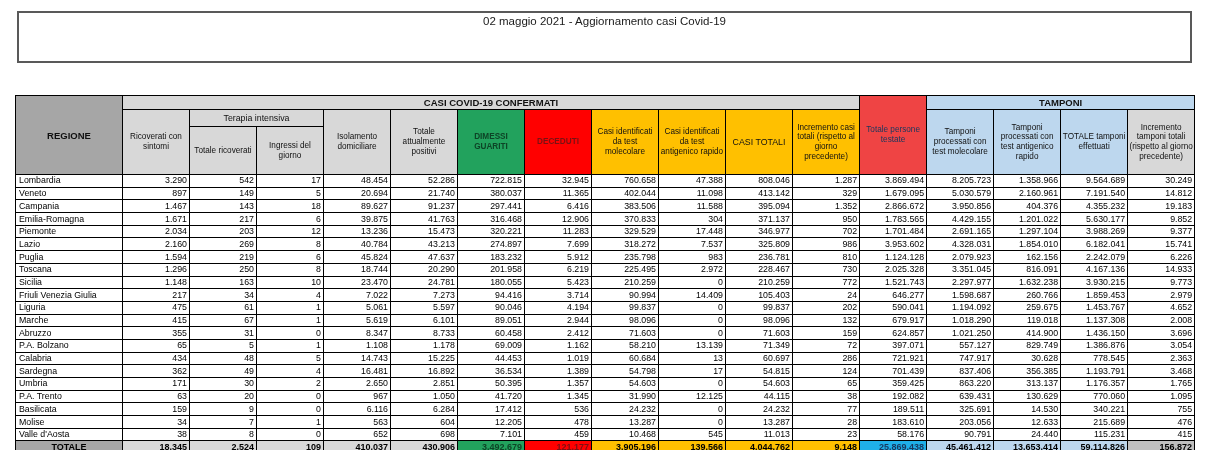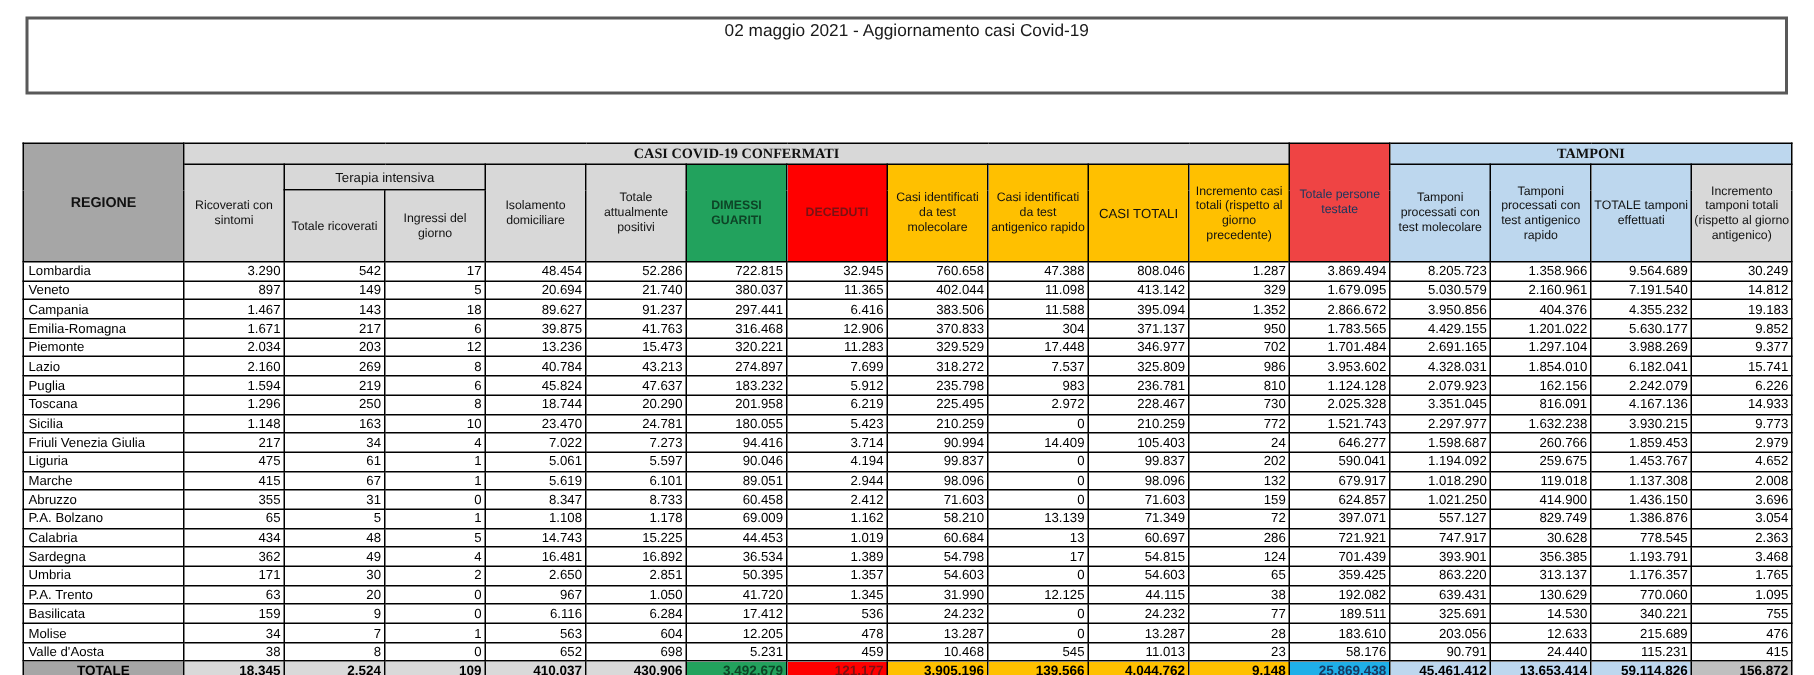--- a/index.html
+++ b/index.html
@@ -15,21 +15,21 @@
   }
   .title-line { font-size:11.5px; color:#1a1a1a; white-space:nowrap; }
 
   table.covid {
     position:absolute; left:15px; top:95px; width:1179px;
     border-collapse:collapse; table-layout:fixed;
   }
   th, td { border:1px solid #000; overflow:hidden; }
   thead th { text-align:center; vertical-align:middle; font-weight:normal; color:#111; padding:1px; }
   tr.h1 { height:14px; }
-  tr.h1 th.band { font-size:9.5px; font-weight:bold;font-family:Liberation Serif, serif; }
+  tr.h1 th.band { font-size:9.5px; font-weight:bold; }
   tr.h2 { height:17px; }
   tr.h2 th.ti { font-size:8.8px; }
   tr.h3 { height:48px; }
   th.sub { font-size:8.2px; line-height:1.18; }
   th.gray  { background:#D8D8D8; }
   th.regione { background:#A6A6A6; font-weight:bold; font-size:9.5px; }
   th.green { background:#22A25D; color:#0d4426; font-weight:bold; }
   th.red   { background:#FF0000; color:#7b1113; font-weight:bold; }
   th.yellow{ background:#FFC000; }
   th.casitot { font-size:8.8px; }
@@ -92,21 +92,21 @@
       <th rowspan="2" class="gray sub">Totale attualmente positivi</th>
       <th rowspan="2" class="green sub">DIMESSI GUARITI</th>
       <th rowspan="2" class="red sub">DECEDUTI</th>
       <th rowspan="2" class="yellow sub">Casi identificati da test molecolare</th>
       <th rowspan="2" class="yellow sub">Casi identificati da test antigenico rapido</th>
       <th rowspan="2" class="yellow casitot">CASI TOTALI</th>
       <th rowspan="2" class="yellow sub">Incremento casi totali (rispetto al giorno precedente)</th>
       <th rowspan="2" class="blue sub">Tamponi processati con test molecolare</th>
       <th rowspan="2" class="blue sub">Tamponi processati con test antigenico rapido</th>
       <th rowspan="2" class="blue sub">TOTALE tamponi effettuati</th>
-      <th rowspan="2" class="gray sub">Incremento tamponi totali (rispetto al giorno antigenico)</th>
+      <th rowspan="2" class="gray sub">Incremento tamponi totali (rispetto al giorno precedente)</th>
     </tr>
     <tr class="h3">
       <th class="gray sub">Totale ricoverati</th>
       <th class="gray sub">Ingressi del giorno</th>
     </tr>
   </thead>
   <tbody>
       <tr>
         <td class="region">Lombardia</td>
         <td class="num">3.290</td>
@@ -399,21 +399,21 @@
         <td class="num">4</td>
         <td class="num">16.481</td>
         <td class="num">16.892</td>
         <td class="num">36.534</td>
         <td class="num">1.389</td>
         <td class="num">54.798</td>
         <td class="num">17</td>
         <td class="num">54.815</td>
         <td class="num">124</td>
         <td class="num">701.439</td>
-        <td class="num">393.901</td>
+        <td class="num">837.406</td>
         <td class="num">356.385</td>
         <td class="num">1.193.791</td>
         <td class="num">3.468</td>
       </tr>
       <tr>
         <td class="region">Umbria</td>
         <td class="num">171</td>
         <td class="num">30</td>
         <td class="num">2</td>
         <td class="num">2.650</td>
@@ -487,21 +487,21 @@
         <td class="num">215.689</td>
         <td class="num">476</td>
       </tr>
       <tr>
         <td class="region">Valle d'Aosta</td>
         <td class="num">38</td>
         <td class="num">8</td>
         <td class="num">0</td>
         <td class="num">652</td>
         <td class="num">698</td>
-        <td class="num">5.231</td>
+        <td class="num">7.101</td>
         <td class="num">459</td>
         <td class="num">10.468</td>
         <td class="num">545</td>
         <td class="num">11.013</td>
         <td class="num">23</td>
         <td class="num">58.176</td>
         <td class="num">90.791</td>
         <td class="num">24.440</td>
         <td class="num">115.231</td>
         <td class="num">415</td>

